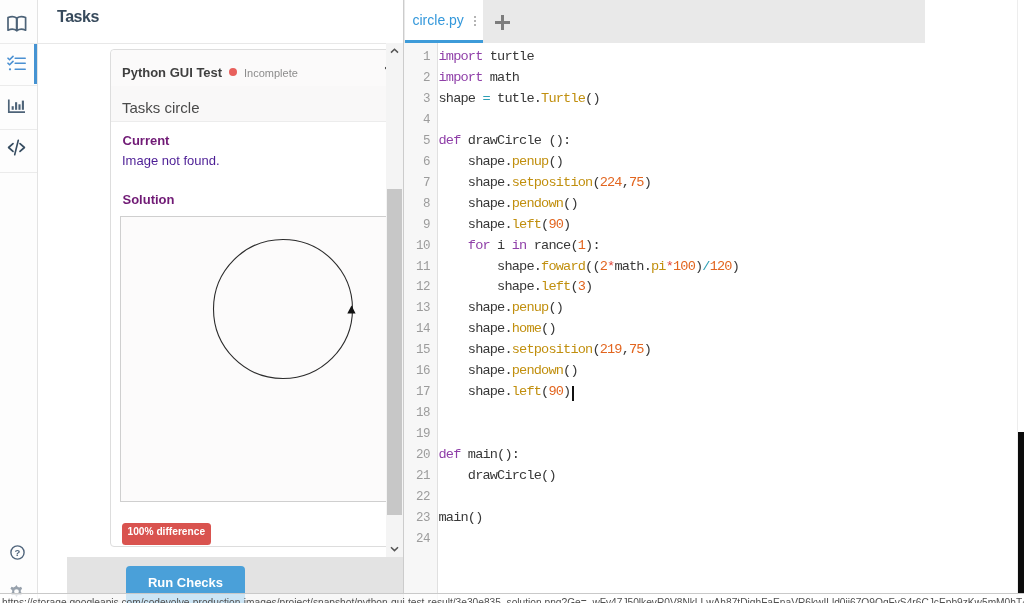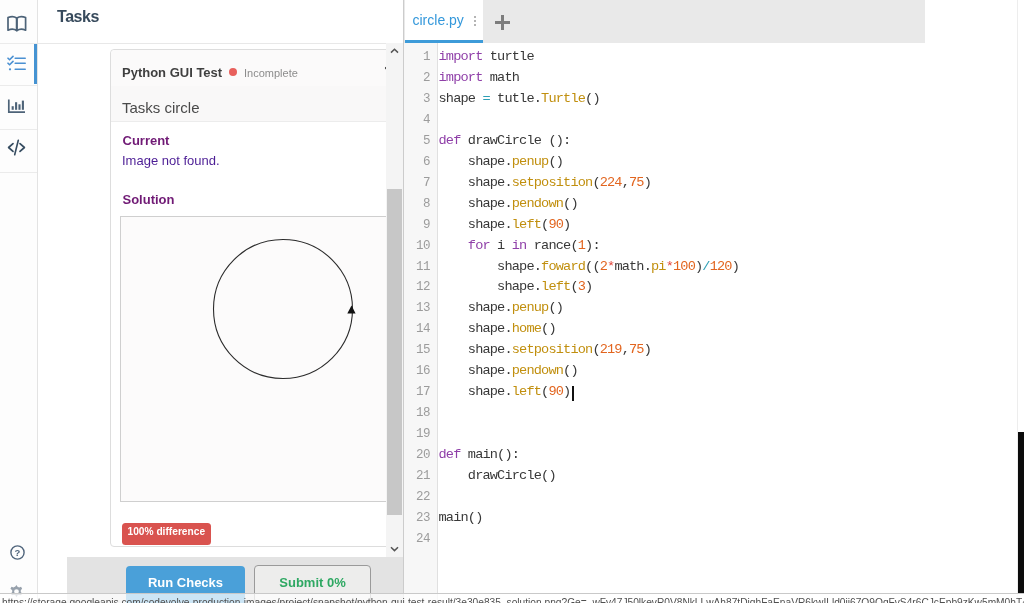--- a/index.html
+++ b/index.html
@@ -131,21 +131,20 @@
     <svg class="abs" style="left:4px;top:5px" width="9" height="6" viewBox="0 0 9 6">
         <path d="M1 4.6 L4.5 1.2 L8 4.6" fill="none" stroke="#555" stroke-width="1.5"></path>
       </svg>
     <div class="thumb"></div>
     <svg class="abs" style="left:4px;top:503px" width="9" height="6" viewBox="0 0 9 6">
         <path d="M1 1.2 L4.5 4.6 L8 1.2" fill="none" stroke="#555" stroke-width="1.5"></path>
       </svg>
   </div>
   <div id="botbar">
     <div id="runbtn">Run Checks</div>
-    <div id="subbtn">Submit 0%</div>
   </div>
 </div>
 
 <div class="abs" id="editor">
   <div id="tabbar">
     <div id="tab">
       <div id="tabname">circle.py</div>
       <div class="tdot" style="top:16px"></div>
       <div class="tdot" style="top:19.8px"></div>
       <div class="tdot" style="top:23.6px"></div>

